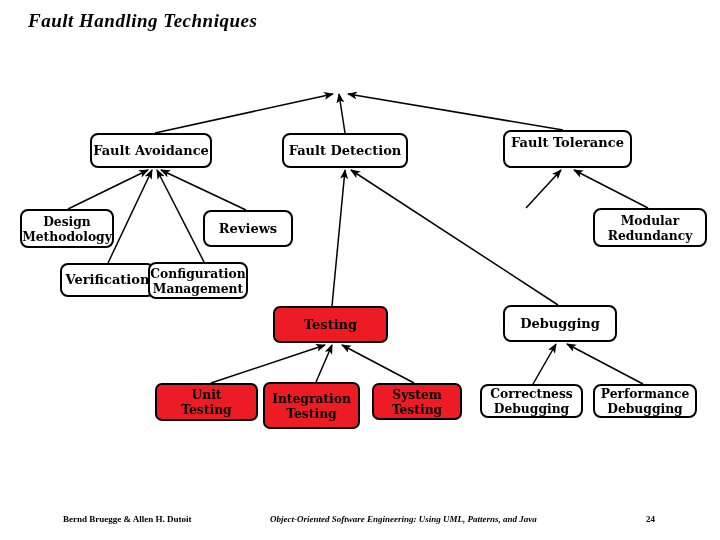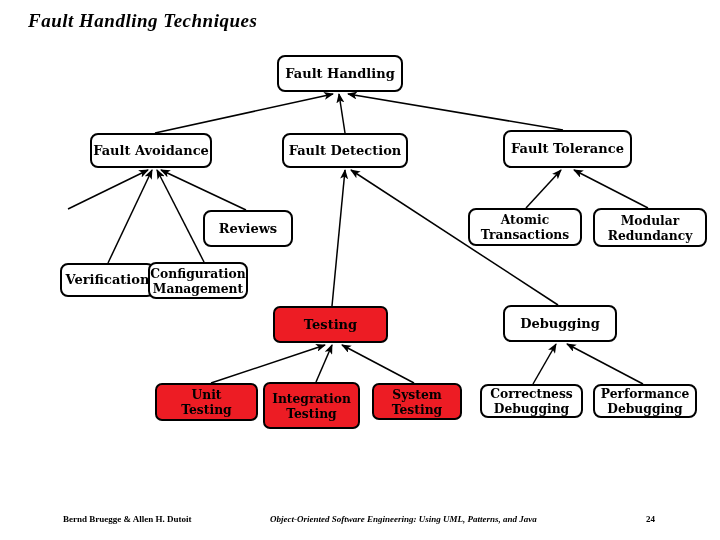--- a/index.html
+++ b/index.html
@@ -19,21 +19,21 @@
   #node-layer{position:absolute;left:0;top:0;width:720px;height:540px;}
   .node{
     position:absolute;box-sizing:border-box;
     border:2px solid #000;border-radius:8px;background:#fff;color:#000;
     display:flex;align-items:center;justify-content:center;text-align:center;
     font-family:"DejaVu Serif","Liberation Serif",serif;
     font-weight:bold;font-size:13px;line-height:1.22;white-space:pre-line;
   }
   .node.small{font-size:12.3px;}
   .node.red{background:var(--red);color:#000000;border-width:2.5px;border-radius:7px;}
-  .node.vtop{align-items:flex-start;padding-top:9px;}
+  .node.vtop{align-items:flex-start;padding-top:3px;}
   .footer-text{position:absolute;top:514px;font-size:9px;color:#000;white-space:nowrap;}
   .footer-authors{left:63px;font-weight:bold;}
   .footer-book{left:270px;font-weight:bold;font-style:italic;}
   .footer-page{left:646px;font-weight:bold;}
 </style>
 </head>
 <body style="--red: #ED1C24;">
 
 <h1 class="slide-title">Fault Handling Techniques</h1>
 
@@ -57,30 +57,29 @@
         <line x1="526" y1="208" x2="561" y2="170" marker-end="url(#arrow)"></line>
         <line x1="648" y1="208" x2="574" y2="170" marker-end="url(#arrow)"></line>
         <line x1="211" y1="383" x2="325" y2="345" marker-end="url(#arrow)"></line>
         <line x1="316" y1="382" x2="332" y2="345" marker-end="url(#arrow)"></line>
         <line x1="414" y1="383" x2="342" y2="345" marker-end="url(#arrow)"></line>
         <line x1="533" y1="384" x2="556" y2="344" marker-end="url(#arrow)"></line>
         <line x1="643" y1="384" x2="567" y2="344" marker-end="url(#arrow)"></line>
       </g>
   </svg>
   <div id="node-layer">
-      <div class="node" style="left: 277px; top: 55px; width: 126px; height: 37px;">Fault Handling</div>
       <div class="node" style="left: 90px; top: 133px; width: 122px; height: 35px;">Fault Avoidance</div>
       <div class="node" style="left: 282px; top: 133px; width: 126px; height: 35px;">Fault Detection</div>
       <div class="node vtop" style="left: 503px; top: 130px; width: 129px; height: 38px;">Fault Tolerance</div>
+      <div class="node small" style="left: 20px; top: 209px; width: 94px; height: 39px;">Design
+Methodology</div>
       <div class="node" style="left: 203px; top: 210px; width: 90px; height: 37px;">Reviews</div>
       <div class="node" style="left: 60px; top: 263px; width: 95px; height: 34px;">Verification</div>
       <div class="node small" style="left: 148px; top: 262px; width: 100px; height: 37px;">Configuration
 Management</div>
-      <div class="node small" style="left: 468px; top: 208px; width: 114px; height: 38px;">Atomic
-Transactions</div>
       <div class="node small" style="left: 593px; top: 208px; width: 114px; height: 39px;">Modular
 Redundancy</div>
       <div class="node red" style="left: 273px; top: 306px; width: 115px; height: 37px;">Testing</div>
       <div class="node" style="left: 503px; top: 305px; width: 114px; height: 37px;">Debugging</div>
       <div class="node red small" style="left: 155px; top: 383px; width: 103px; height: 38px;">Unit
 Testing</div>
       <div class="node red small" style="left: 263px; top: 382px; width: 97px; height: 47px;">Integration
 Testing</div>
       <div class="node red small" style="left: 372px; top: 383px; width: 90px; height: 37px;">System
 Testing</div>

